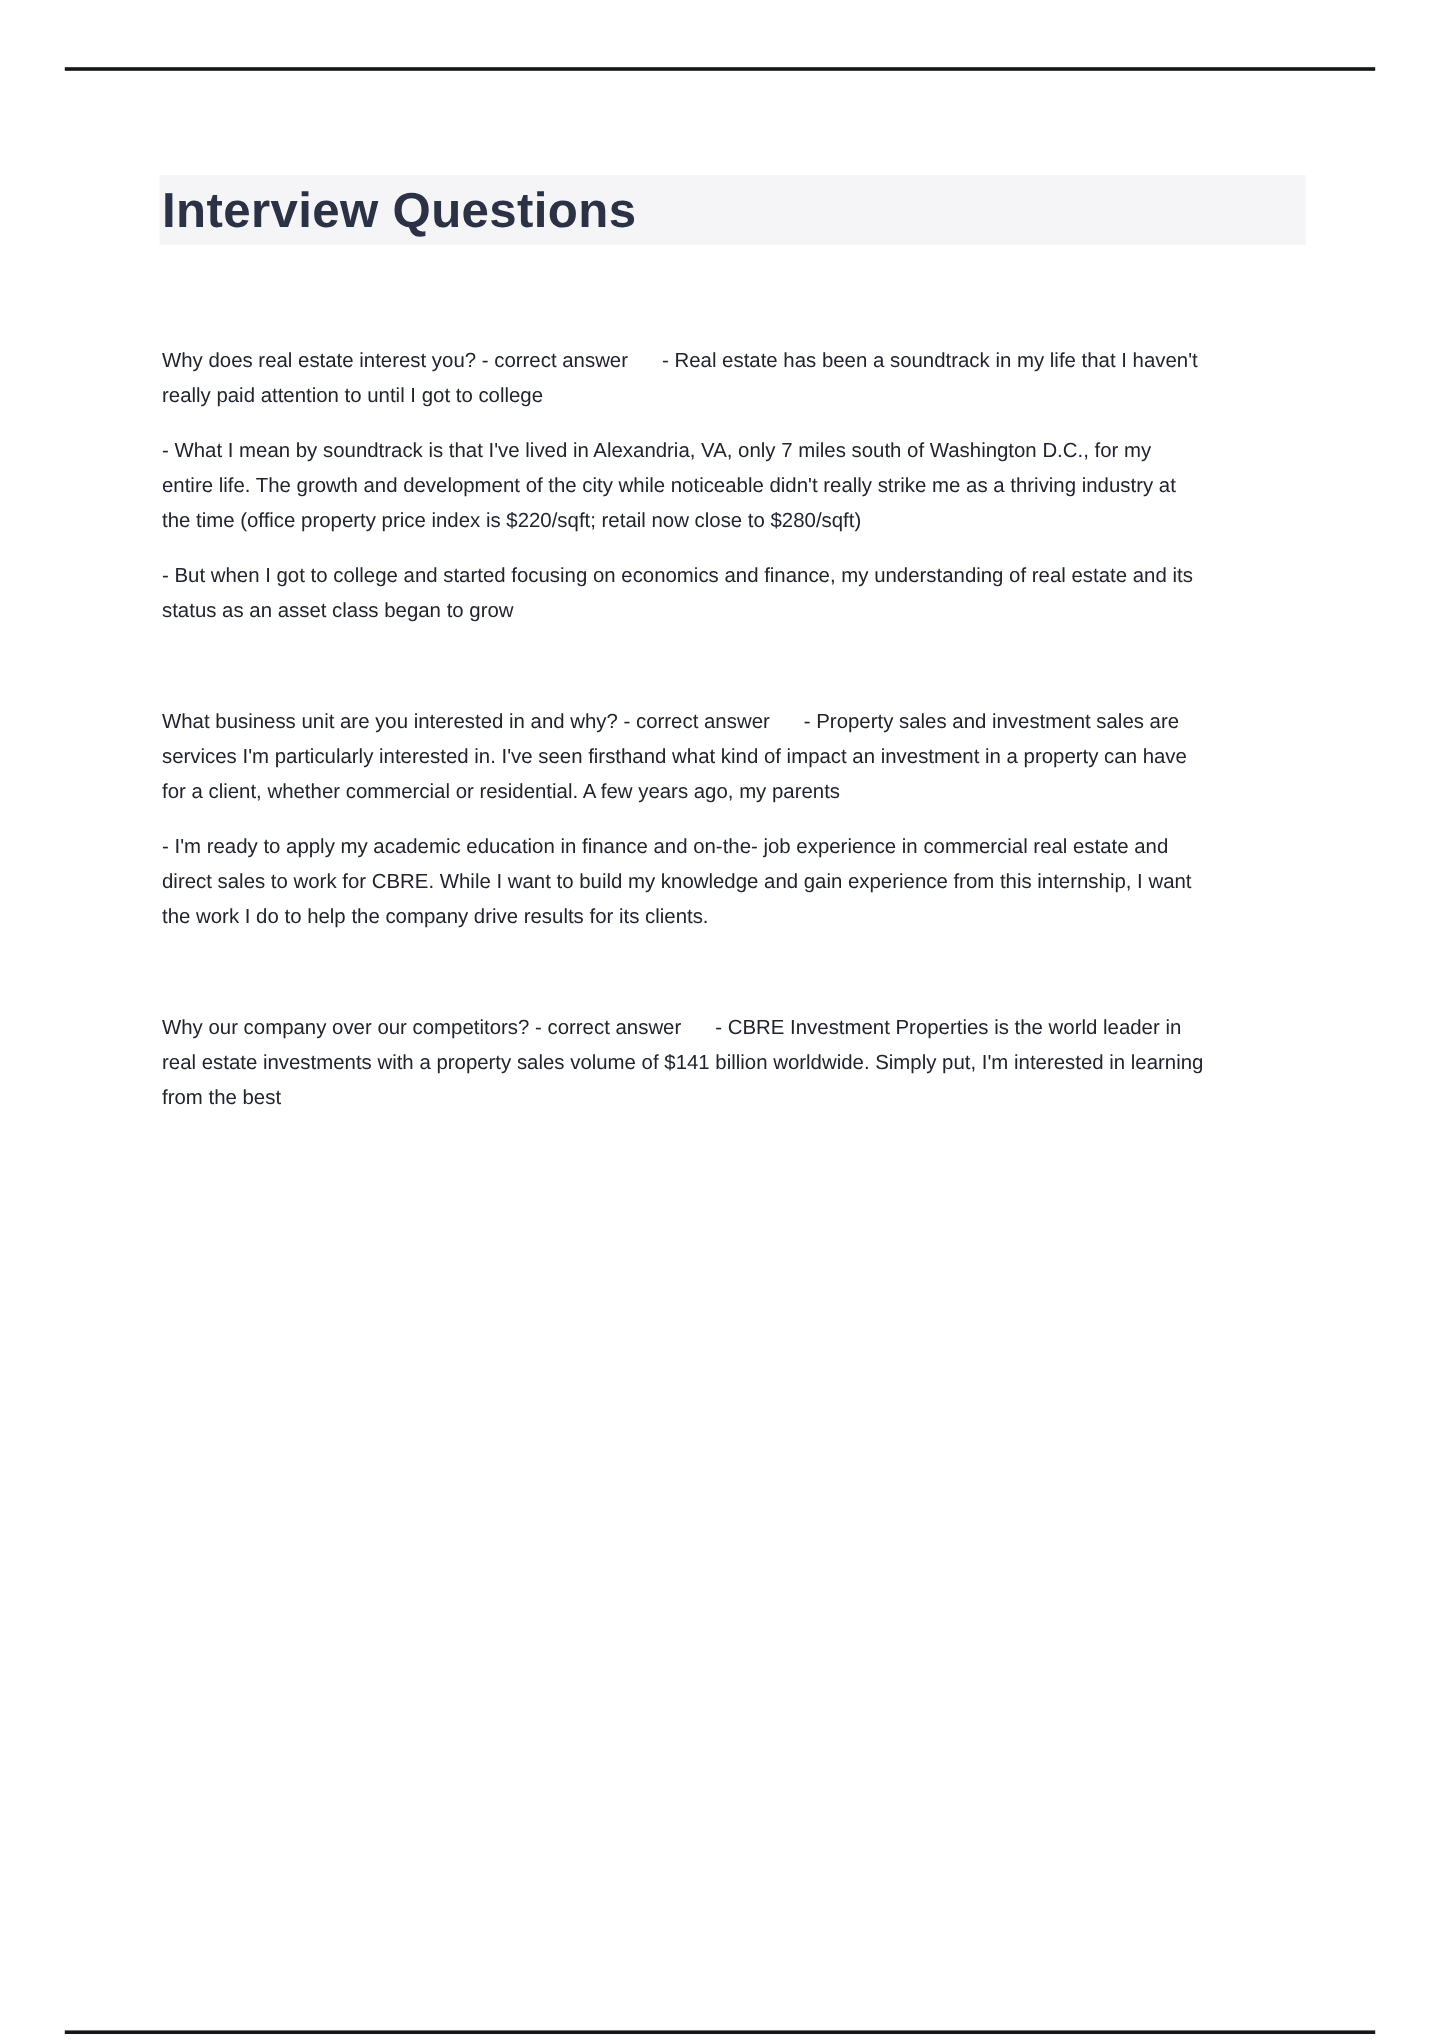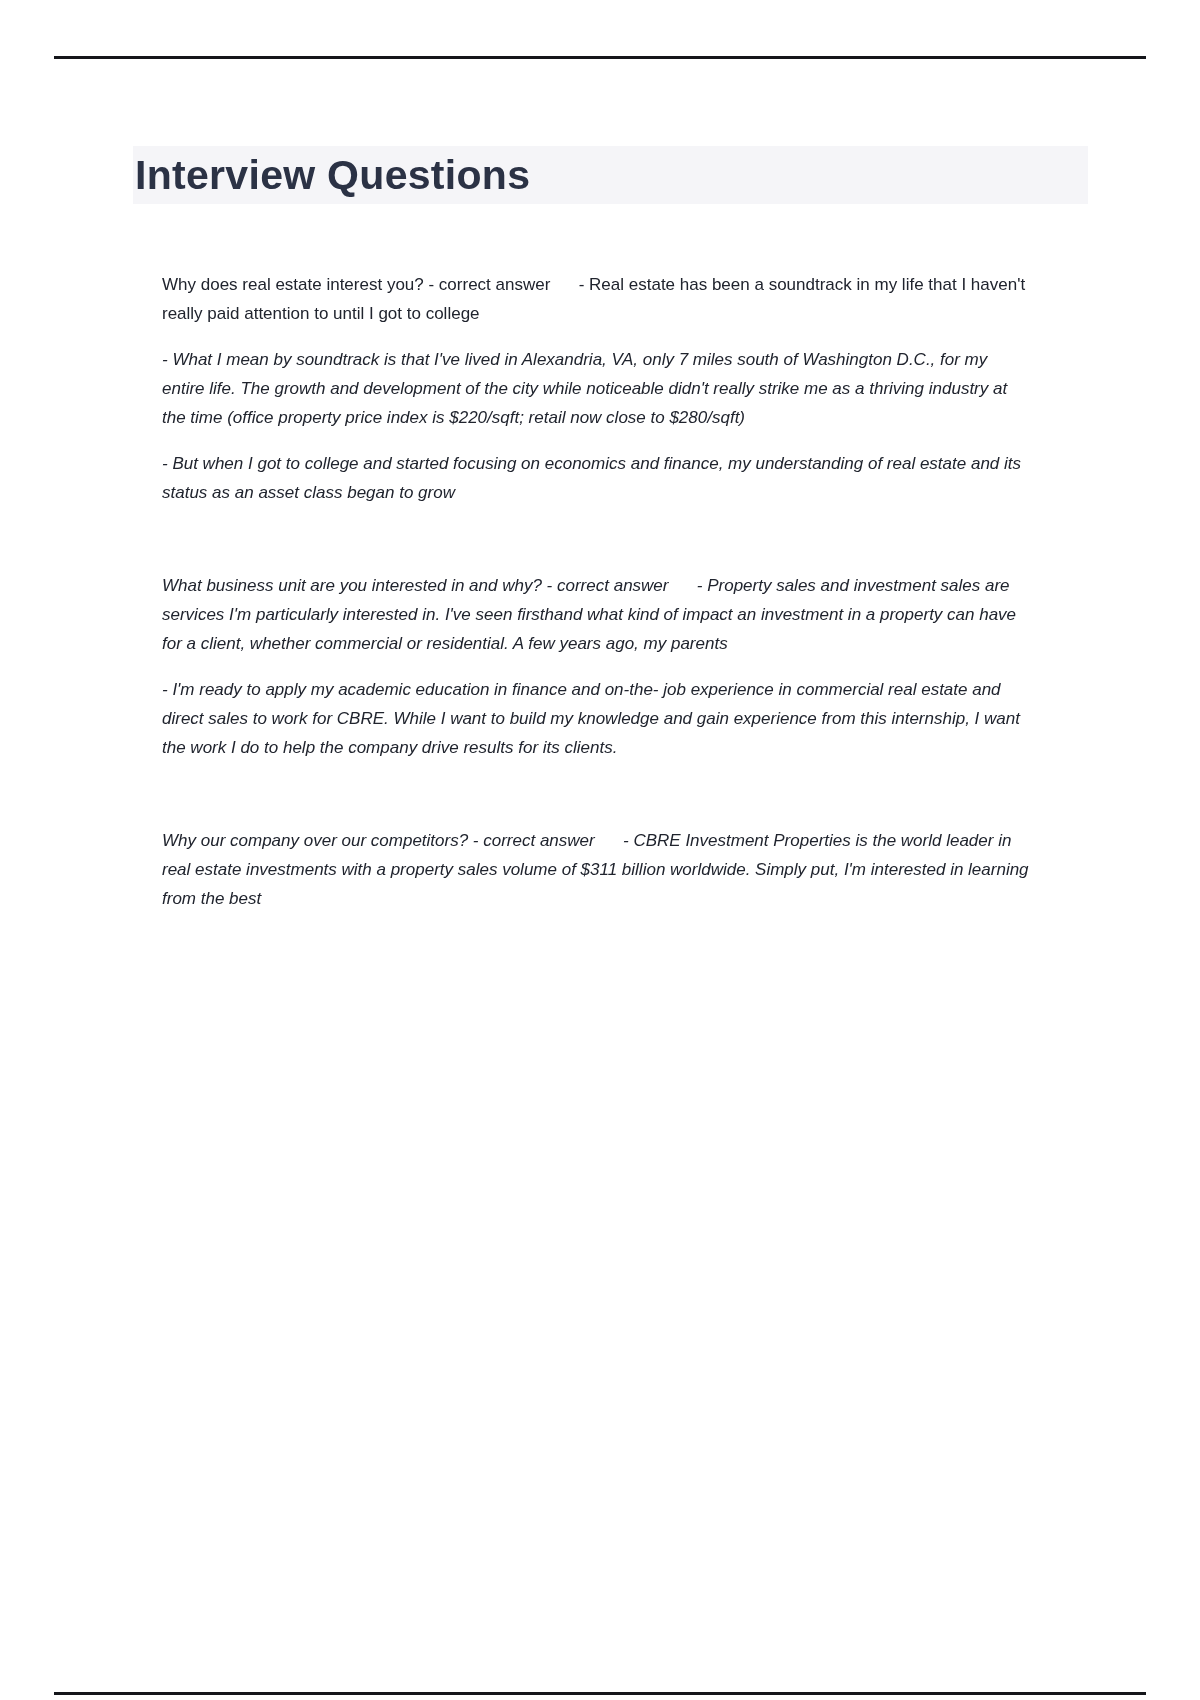--- a/index.html
+++ b/index.html
@@ -40,50 +40,49 @@
     font-size: 41px;
     font-weight: bold;
     letter-spacing: 0.3px;
     color: var(--title-color, #2b3245);
     line-height: 1;
     text-align: right;
   }
   .content {
     position: absolute;
     left: 135px;
-    top: 270px;
+    top: 286px;
     width: 868px;
-    margin-left: 27px;
   }
   .para {
     margin: 0;
     font-size: 17px;
     line-height: 29px;
     color: var(--body-color, #20242e);
     white-space: pre-wrap;
     word-wrap: break-word;
   }
-  .para + .para { margin-top: 17px; font-style: italic; }
+  .para + .para { margin-top: 17px; }
   .para.group-start:not(:first-child) { margin-top: 64px; }
 </style>
 </head>
 <body>
 
 <div class="page">
 
   <div class="rule rule-top"></div>
 
   <div class="heading-band">
     <h1 class="page-title">Interview Questions</h1>
   </div>
 
   <div class="content">
     <p class="para group-start">Why does real estate interest you? - correct answer      - Real estate has been a soundtrack in my life that I haven't really paid attention to until I got to college</p>
     <p class="para">- What I mean by soundtrack is that I've lived in Alexandria, VA, only 7 miles south of Washington D.C., for my entire life. The growth and development of the city while noticeable didn't really strike me as a thriving industry at the time (office property price index is $220/sqft; retail now close to $280/sqft)</p>
     <p class="para">- But when I got to college and started focusing on economics and finance, my understanding of real estate and its status as an asset class began to grow</p>
     <p class="para group-start">What business unit are you interested in and why? - correct answer      - Property sales and investment sales are services I'm particularly interested in. I've seen firsthand what kind of impact an investment in a property can have for a client, whether commercial or residential. A few years ago, my parents</p>
     <p class="para">- I'm ready to apply my academic education in finance and on-the- job experience in commercial real estate and direct sales to work for CBRE. While I want to build my knowledge and gain experience from this internship, I want the work I do to help the company drive results for its clients.</p>
-    <p class="para group-start">Why our company over our competitors? - correct answer      - CBRE Investment Properties is the world leader in real estate investments with a property sales volume of $311 billion worldwide. Simply put, I'm interested in learning from the best</p>
+    <p class="para group-start">Why our company over our competitors? - correct answer      - CBRE Investment Properties is the world leader in real estate investments with a property sales volume of $141 billion worldwide. Simply put, I'm interested in learning from the best</p>
   </div>
 
   <div class="rule rule-bottom"></div>
 
 </div>
 
 </body></html>

